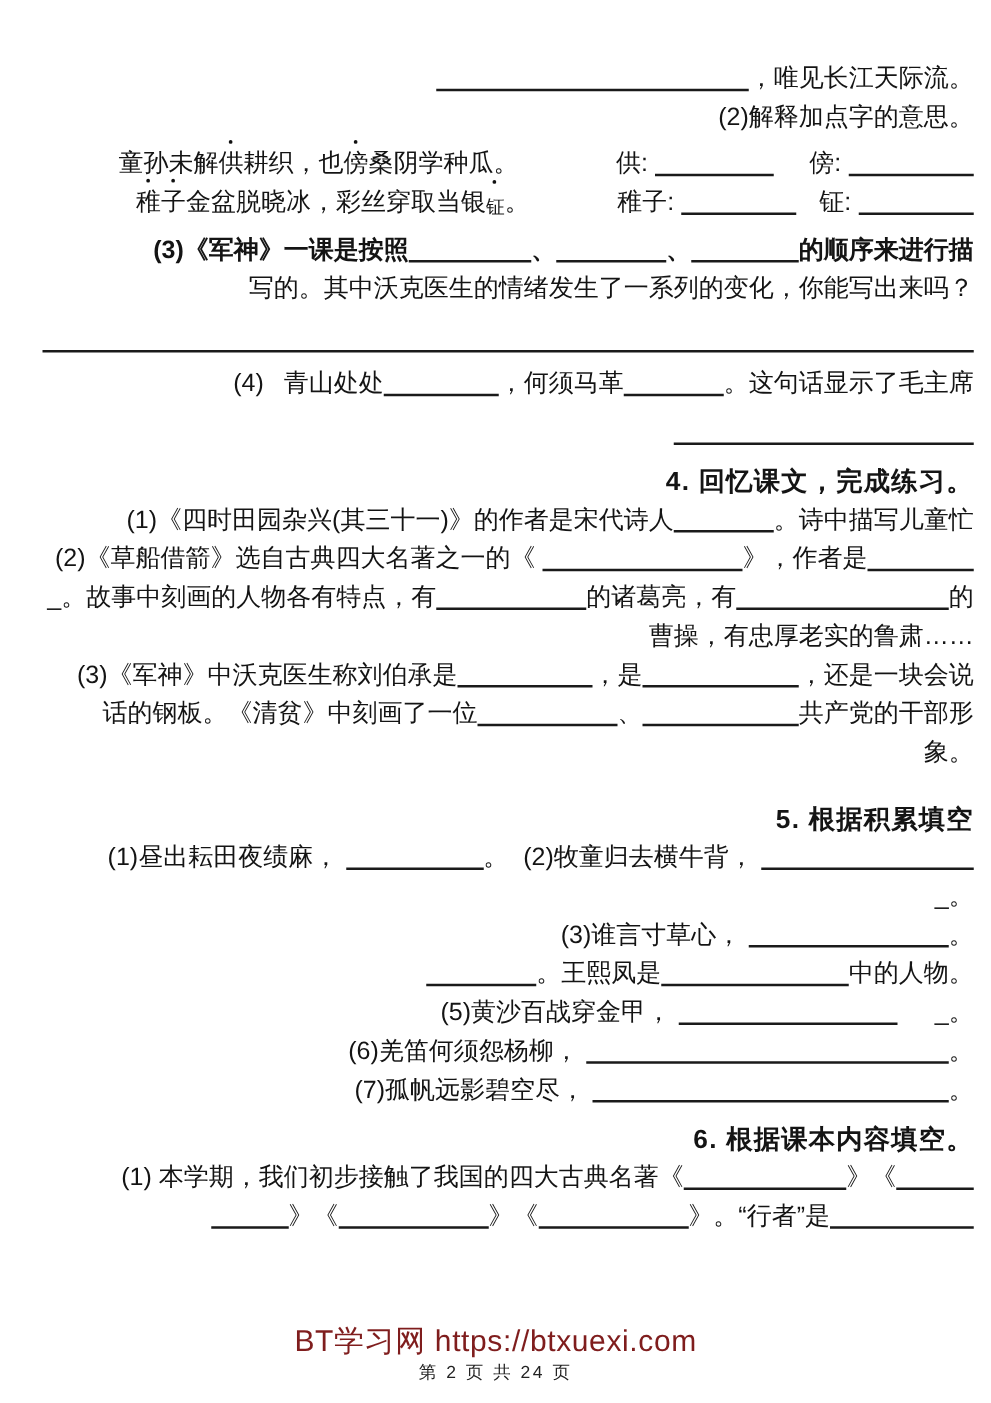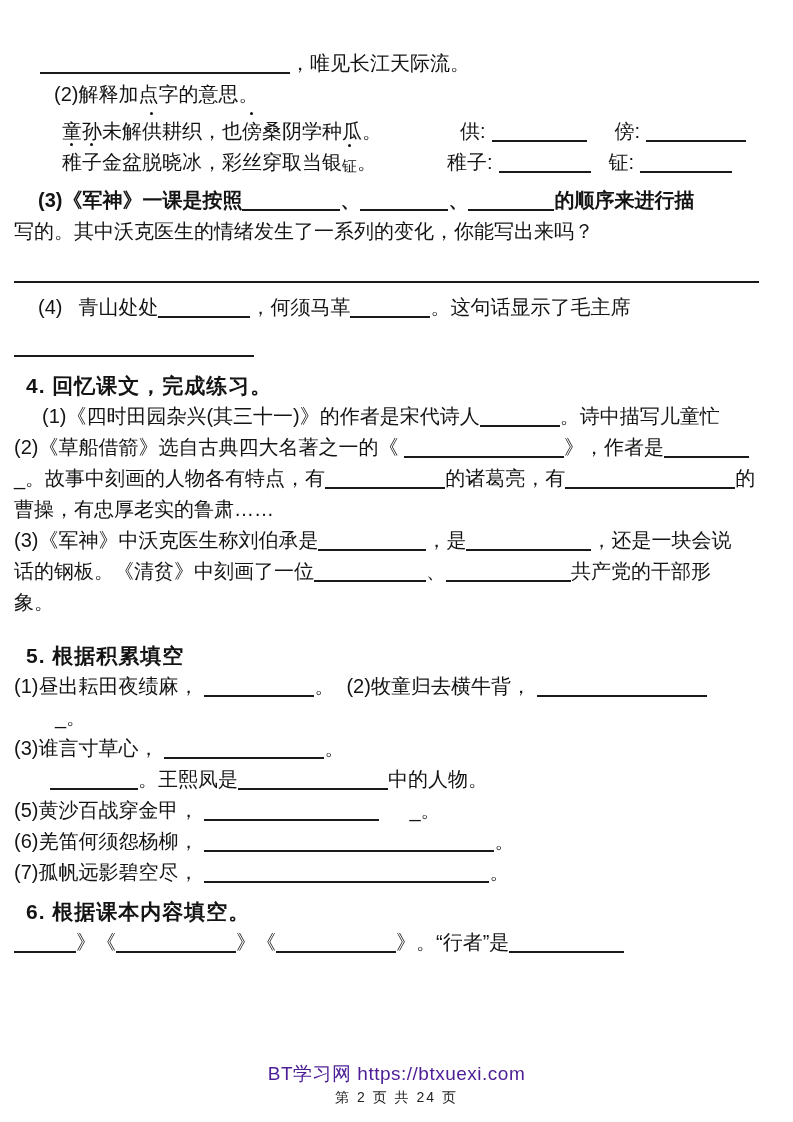--- a/index.html
+++ b/index.html
@@ -7,20 +7,21 @@
     position:relative;
     width:793px;height:1122px;
     background:#ffffff;
     overflow:hidden;
     font-family:"Liberation Sans","DejaVu Sans",sans-serif;
     color:#141414;
     box-sizing:border-box;
   }
   .doc{
     padding:48px 14px 0 14px;
+    text-align:right;
   }
   .line{
     position:relative;
     line-height:31px;
     font-size:20px;
     white-space:nowrap;
   }
   .line.heading{
     font-weight:bold;
     font-size:21px;
@@ -48,23 +49,23 @@
     font-size:15px;
     vertical-align:-2px;
   }
   .small-char.emdot::before{top:-6px;}
   .footer{
     position:absolute;
     left:0;right:0;top:1062px;
     text-align:center;
   }
   .watermark{
-    font-size:19px;
+    font-size:24px;
     line-height:24px;
-    color:#4c1d95;
+    color:#7f1d1d;
     letter-spacing:0.5px;
   }
   .pageinfo{
     margin-top:3px;
     font-size:14px;
     color:#222222;
     letter-spacing:2px;
   }
 </style>
 </head>
@@ -91,19 +92,20 @@
       <div class="line"><span class="txt">象。</span></div>
       <div class="line heading" style="padding-left: 12px; margin-top: 22px;"><span class="txt">5. 根据积累填空</span></div>
       <div class="line"><span class="txt">(1)昼出耘田夜绩麻，</span><span class="gap" style="width: 6px;"></span><span class="blank" style="width: 110px;"></span><span class="txt">。</span><span class="gap" style="width: 12px;"></span><span class="txt">(2)牧童归去横牛背，</span><span class="gap" style="width: 6px;"></span><span class="blank" style="width: 170px;"></span></div>
       <div class="line" style="padding-left: 41px;"><span class="txt">_。</span></div>
       <div class="line"><span class="txt">(3)谁言寸草心，</span><span class="gap" style="width: 6px;"></span><span class="blank" style="width: 160px;"></span><span class="txt">。</span></div>
       <div class="line" style="padding-left: 36px;"><span class="blank" style="width: 88px;"></span><span class="txt">。王熙凤是</span><span class="blank" style="width: 150px;"></span><span class="txt">中的人物。</span></div>
       <div class="line"><span class="txt">(5)黄沙百战穿金甲，</span><span class="gap" style="width: 6px;"></span><span class="blank" style="width: 175px;"></span><span class="gap" style="width: 30px;"></span><span class="txt">_。</span></div>
       <div class="line"><span class="txt">(6)羌笛何须怨杨柳，</span><span class="gap" style="width: 6px;"></span><span class="blank" style="width: 290px;"></span><span class="txt">。</span></div>
       <div class="line"><span class="txt">(7)孤帆远影碧空尽，</span><span class="gap" style="width: 6px;"></span><span class="blank" style="width: 285px;"></span><span class="txt">。</span></div>
       <div class="line heading" style="padding-left: 12px; margin-top: 8px;"><span class="txt">6. 根据课本内容填空。</span></div>
+      <div class="line" style="padding-left: 41px;"><span class="txt">(1) 本学期，我们初步接触了我国的四大古典名著《</span><span class="blank" style="width: 130px;"></span><span class="txt">》《</span><span class="blank" style="width: 62px;"></span></div>
       <div class="line"><span class="blank" style="width: 62px;"></span><span class="txt">》《</span><span class="blank" style="width: 120px;"></span><span class="txt">》《</span><span class="blank" style="width: 120px;"></span><span class="txt">》。“行者”是</span><span class="blank" style="width: 115px;"></span></div>
     </div>
   <div class="footer">
     <div class="watermark">BT学习网 https://btxuexi.com</div>
     <div class="pageinfo">第 2 页 共 24 页</div>
   </div>
 </div>
 
 </body></html>

